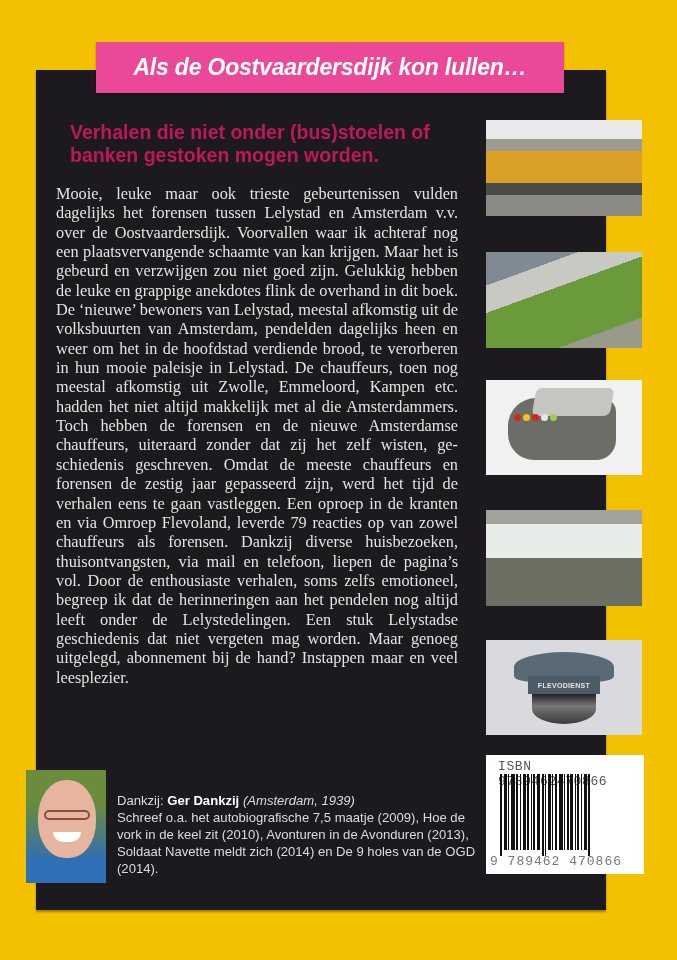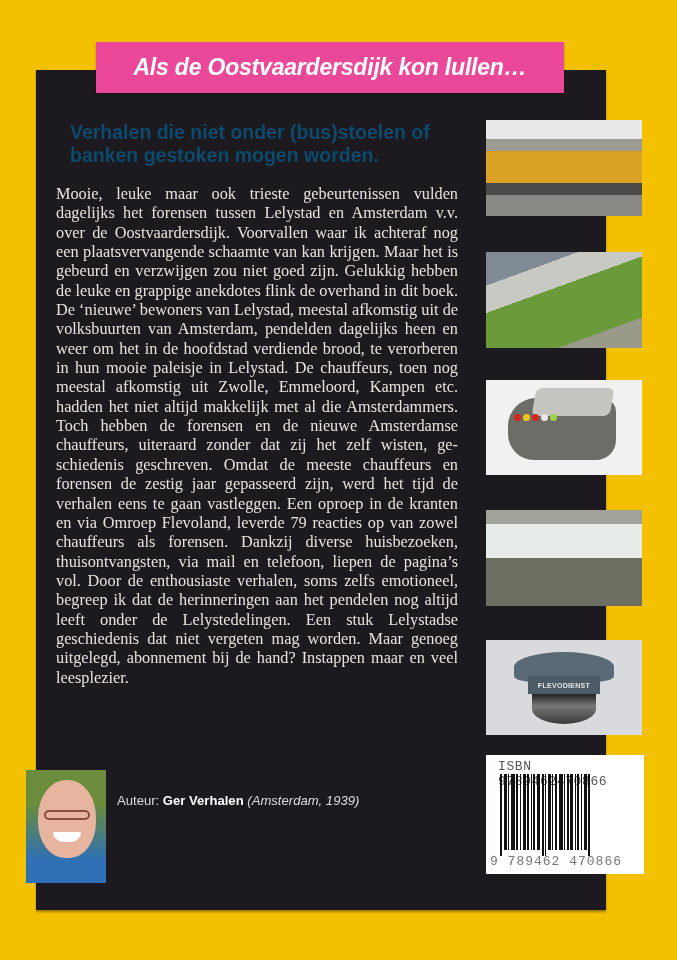--- a/index.html
+++ b/index.html
@@ -19,21 +19,21 @@
     background: #ec4899;
     display: flex; align-items: center; justify-content: center;
     box-shadow: 0 1px 2px rgba(0,0,0,0.3);
   }
   .title-bar span {
     color: #fff; font-weight: bold; font-style: italic; font-size: 23px;
     letter-spacing: -0.2px;
   }
   .subtitle {
     position: absolute; left: 70px; top: 121px; width: 400px;
-    color: #0c4a6e; font-weight: bold; font-size: 19.5px; line-height: 23px;
+    color: #be185d; font-weight: bold; font-size: 19.5px; line-height: 23px;
   }
   .body-text {
     position: absolute; left: 56px; top: 184px; width: 402px;
     color: #e7e3de; font-family: "Liberation Serif", serif;
     font-size: 16.3px; line-height: 19.35px; text-align: justify;
     hyphens: manual;
   }
   .photo {
     position: absolute; left: 486px; width: 156px; overflow: hidden;
   }
@@ -142,23 +142,24 @@
   <div class="cap-visor"></div>
 </div>
 
 <div class="author-photo">
   <div class="author-face"></div>
   <div class="author-glasses"></div>
   <div class="author-smile"></div>
 </div>
 
 <div class="author-text">
-  <span>Auteur:</span>
-  <b>Ger Verhalen</b>
+  <span>Dankzij:</span>
+  <b>Ger Dankzij</b>
   <i>(Amsterdam, 1939)</i><br>
+  <span>Schreef o.a. het autobiografische 7,5 maatje (2009), Hoe de vork in de keel zit (2010),  Avonturen in de Avonduren (2013), Soldaat Navette meldt zich (2014) en De 9 holes van de OGD (2014).</span>
 </div>
 
 <div class="barcode">
   <div class="isbn-top">ISBN  9789462470866</div>
   <div class="bars">
     <i class="long" style="width:2px"></i>
       <i style="width:3px"></i>
       <i style="width:1px"></i>
       <i style="width:4px"></i>
       <i style="width:2px"></i>

